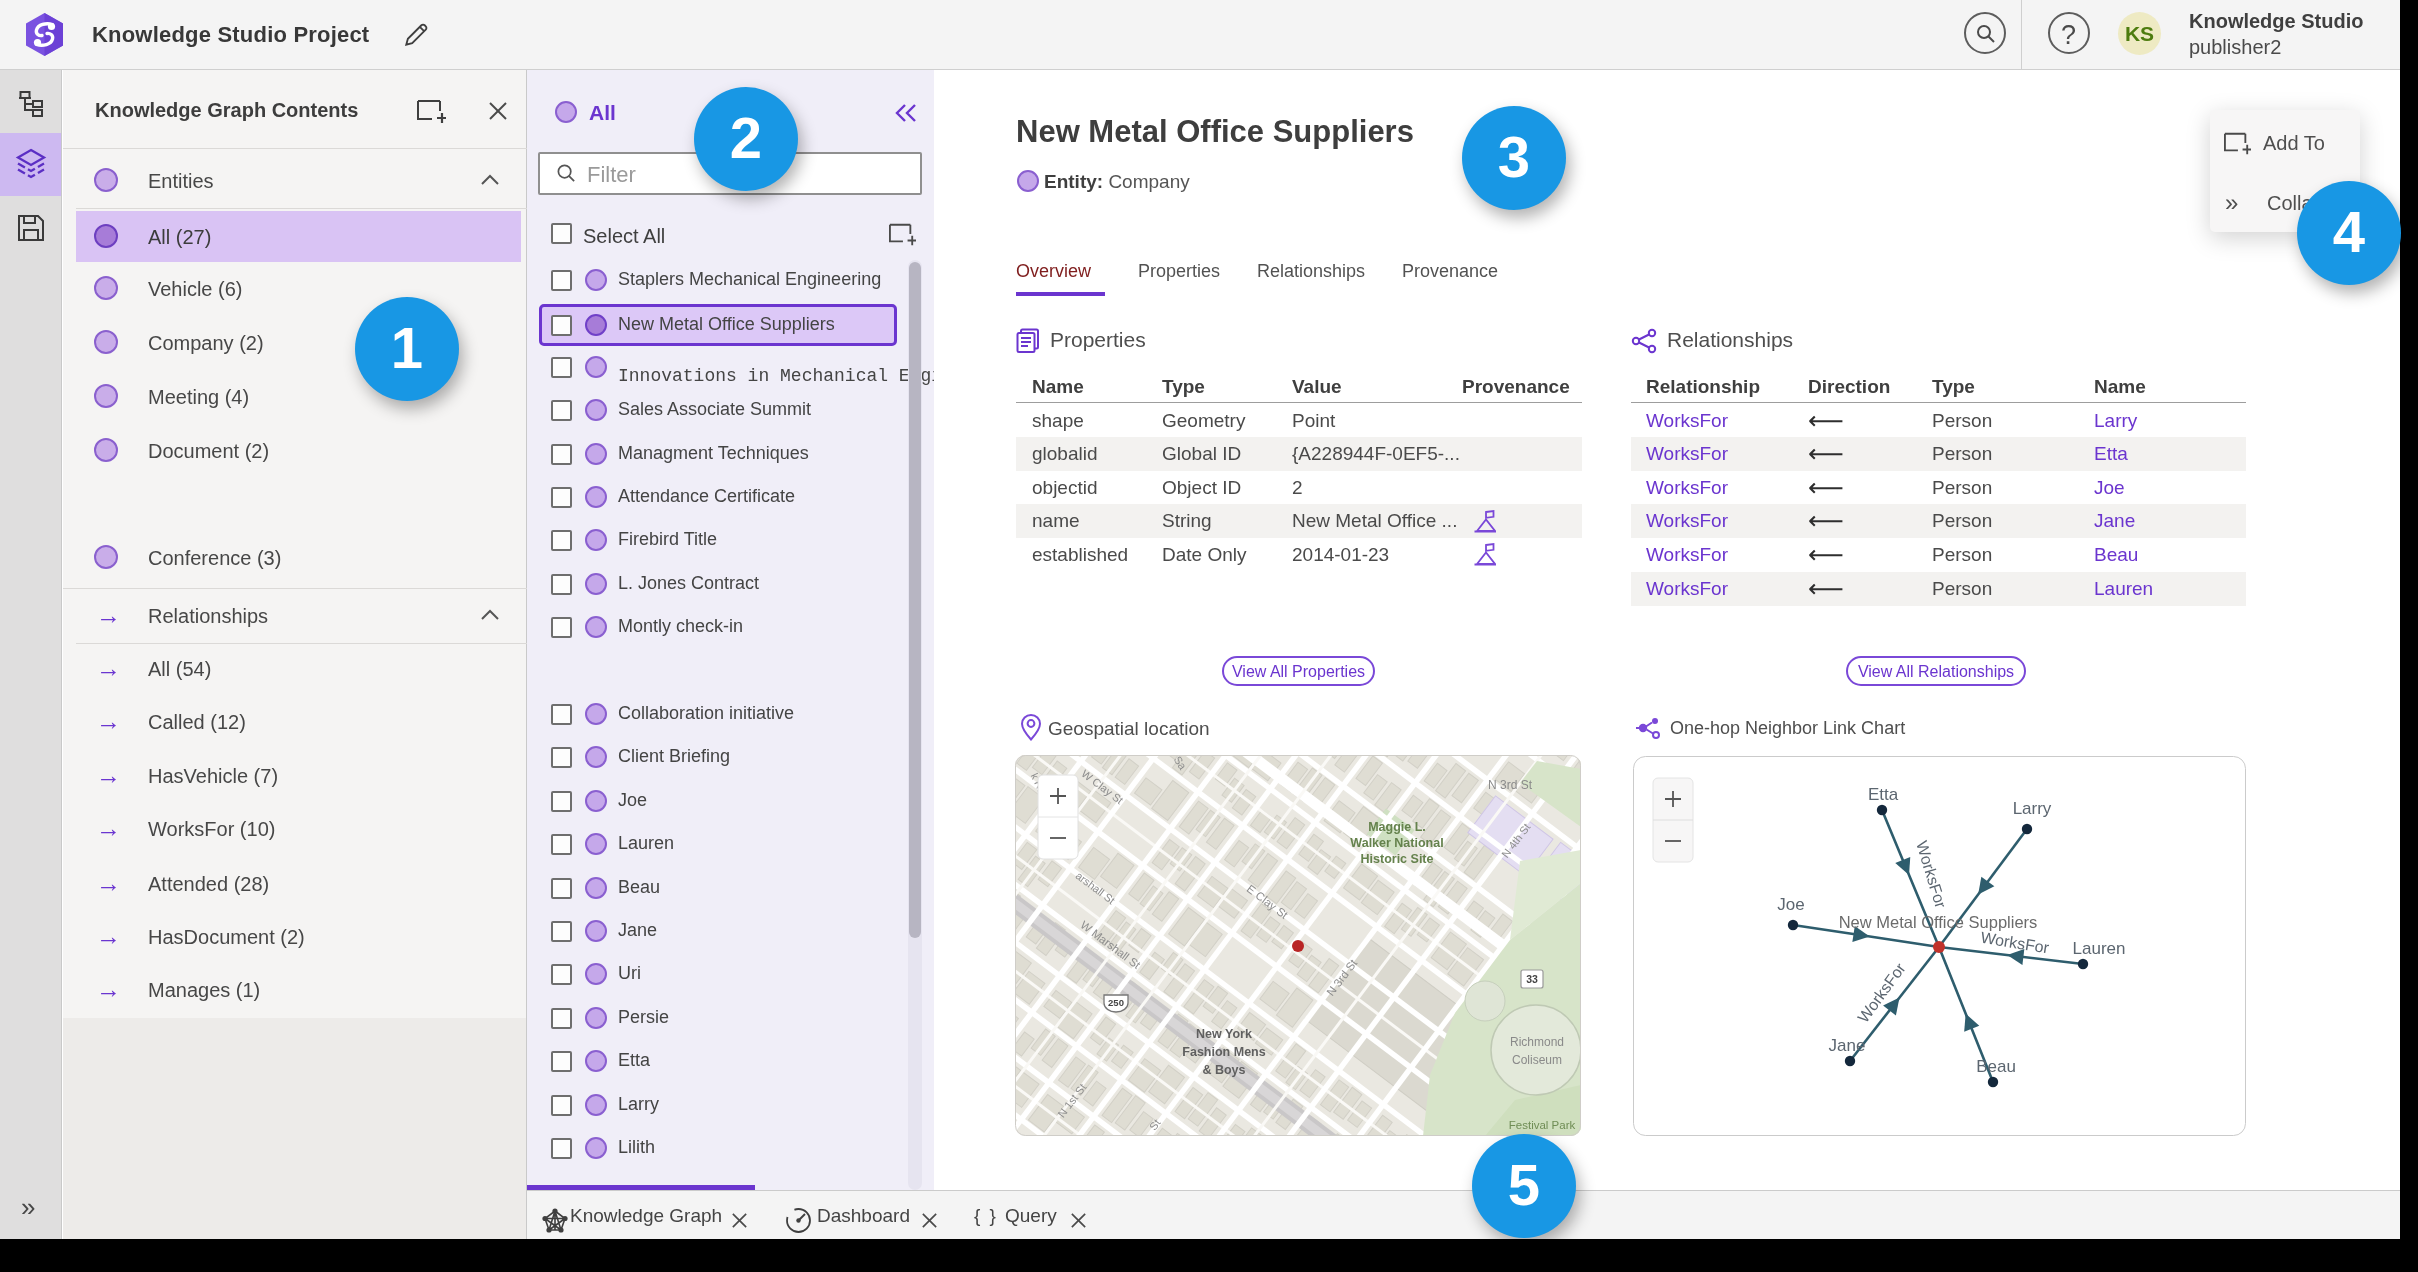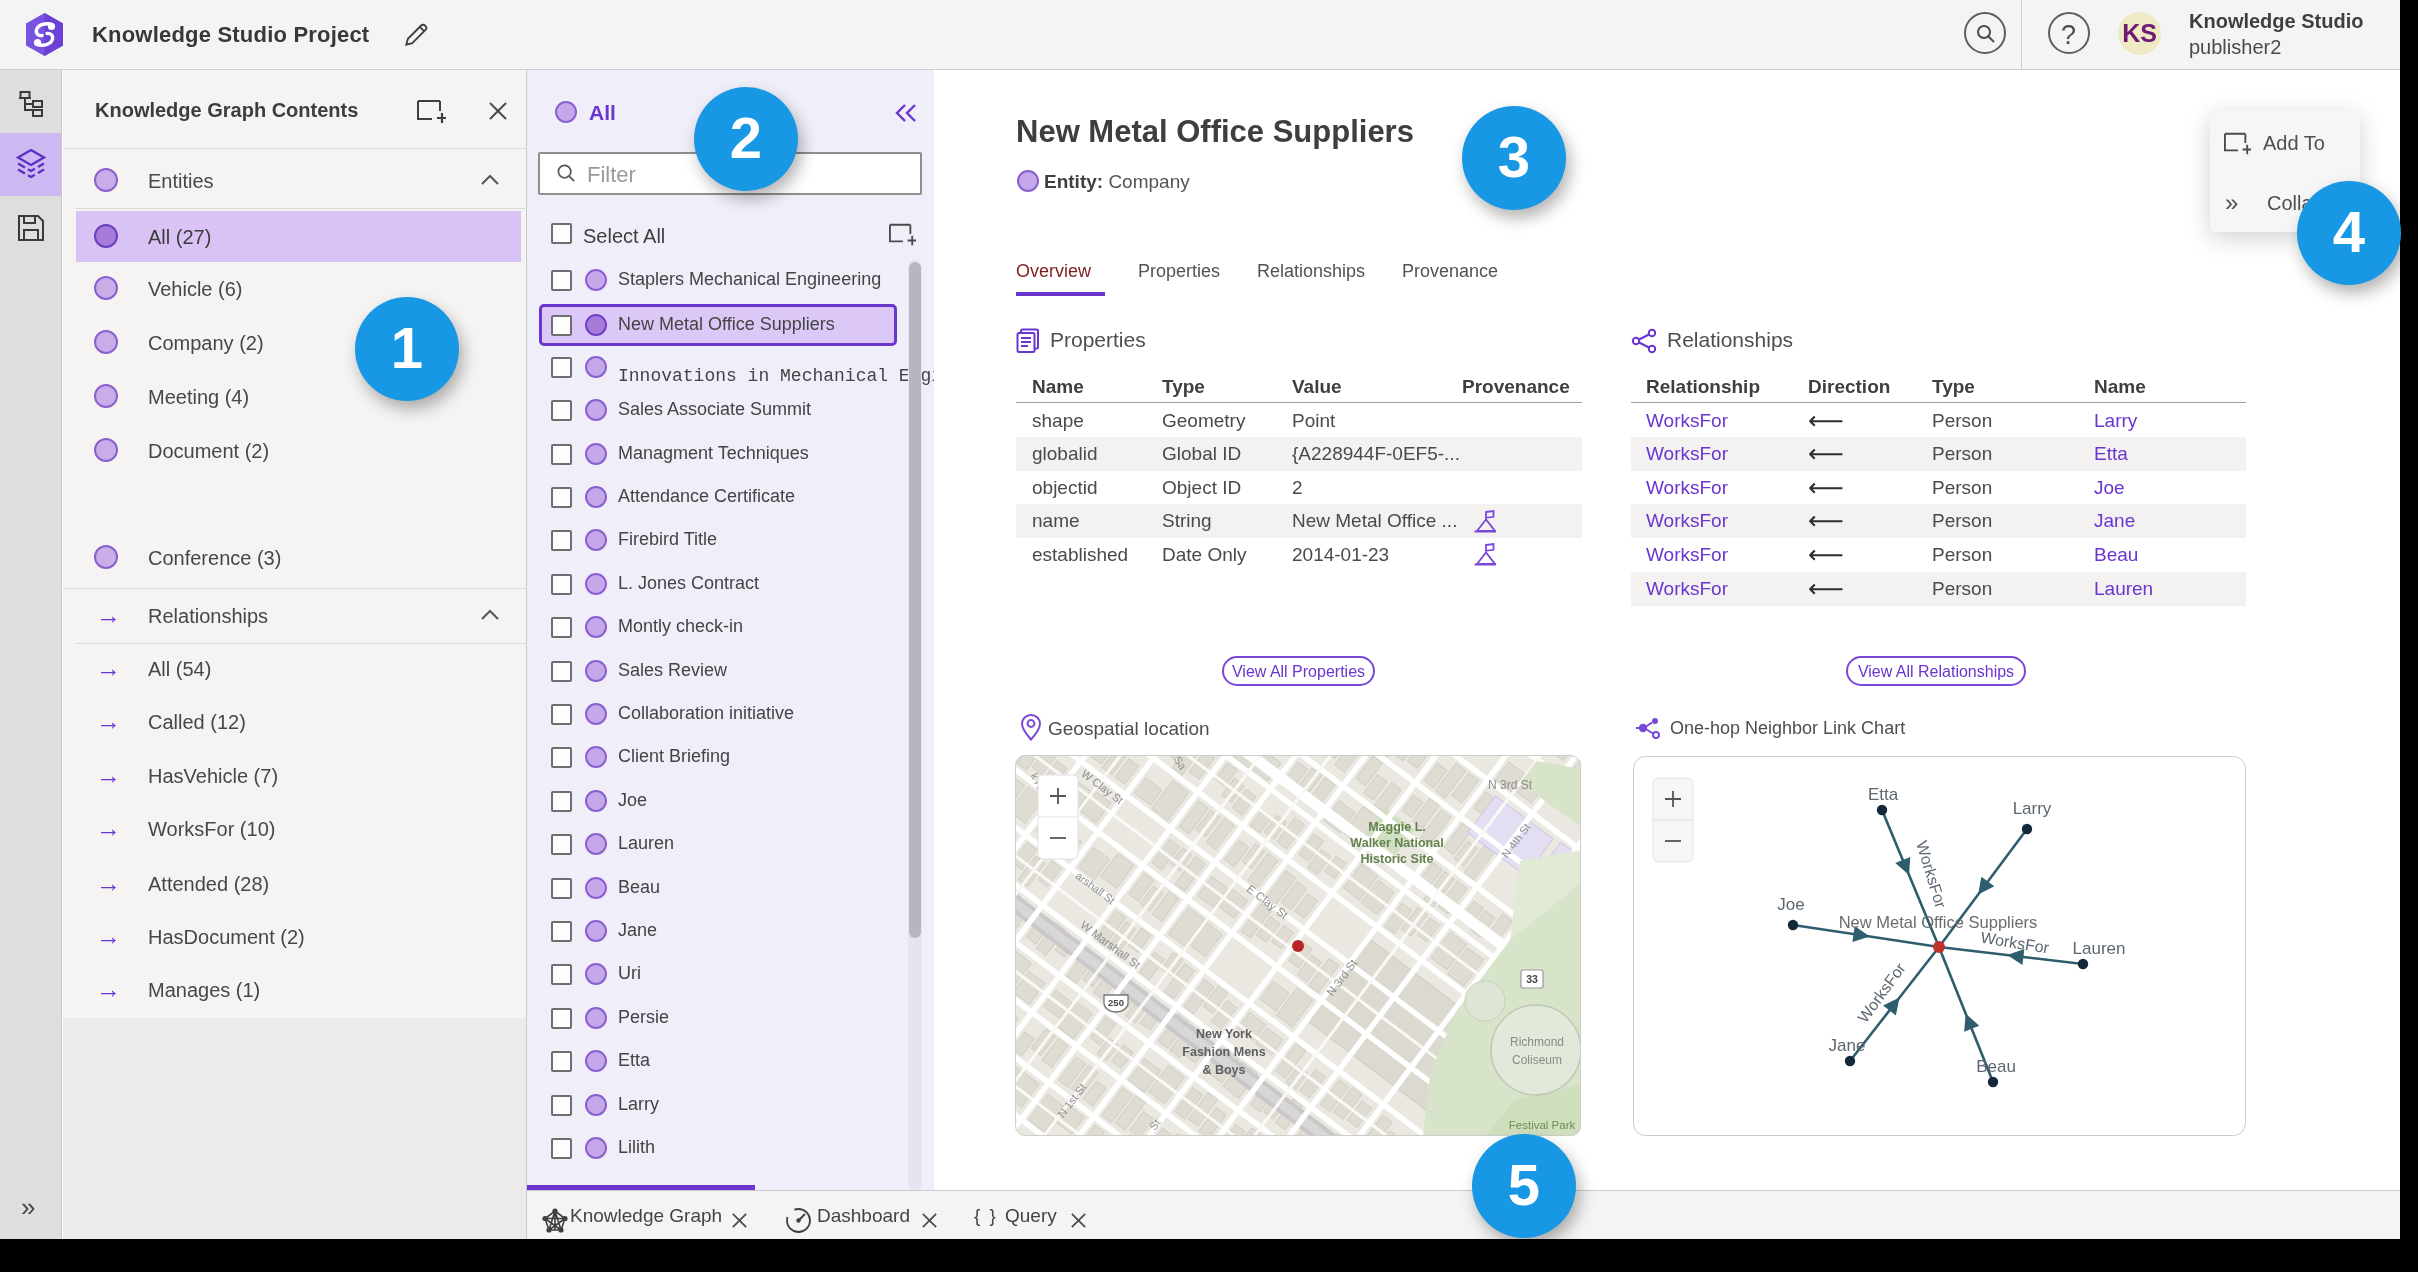--- a/index.html
+++ b/index.html
@@ -6,21 +6,21 @@
 html,body { width:2418px; height:1272px; overflow:hidden; background:#000; }
 body { font-family:"Liberation Sans", sans-serif; color:#4a4a4a; }
 .abs { position:absolute; }
 #app { position:absolute; left:0; top:0; width:2400px; height:1239px; background:#fff; overflow:hidden; }
 
 
 #header { position:absolute; left:0; top:0; width:2400px; height:70px; background:#f4f4f4; border-bottom:1px solid #cfcfcf; }
 #hdr-title { position:absolute; left:92px; top:22px; font-size:22px; font-weight:700; color:#383838; letter-spacing:0.2px; }
 #hdr-divider { position:absolute; left:2021px; top:0; width:1px; height:70px; background:#cfcfcf; }
 .hcirc { position:absolute; width:42px; height:42px; border:2px solid #5d5d5d; border-radius:50%; top:12px; }
-#avatar { position:absolute; left:2118px; top:12px; width:43px; height:43px; border-radius:50%; background:#eeeac3; text-align:center; line-height:43px; font-size:25px; font-weight:700; color:#701a75; }
+#avatar { position:absolute; left:2118px; top:12px; width:43px; height:43px; border-radius:50%; background:#eeeac3; text-align:center; line-height:43px; font-size:21px; font-weight:700; color:#4d7c0f; }
 #who1 { position:absolute; left:2189px; top:10px; font-size:20px; font-weight:700; color:#3f3f3f; }
 #who2 { position:absolute; left:2189px; top:36px; font-size:20px; color:#4a4a4a; }
 
 
 #sidebar { position:absolute; left:0; top:70px; width:62px; height:1169px; background:#dfdede; border-right:1px solid #c9c9c9; }
 #side-sel { position:absolute; left:0; top:63px; width:61px; height:63px; background:#cdb9f1; }
 #side-expand { position:absolute; left:21px; top:1122px; font-size:26px; color:#474747; }
 
 
 #p1 { position:absolute; left:63px; top:70px; width:464px; height:1169px; background:#f5f4f3; border-right:1px solid #c9c9c9; }
@@ -247,25 +247,20 @@
     </div>
     <div class="abs" style="left:0; top:494px; width:380px; height:43px;">
       <div class="ckbox" style="left:24px; top:10px;"></div>
       <div class="ecirc" style="left:58px; top:9px;"></div>
       <div class="p2label" style="top:9px; position:absolute;">L. Jones Contract</div>
     </div>
     <div class="abs" style="left:0; top:537px; width:380px; height:43px;">
       <div class="ckbox" style="left:24px; top:10px;"></div>
       <div class="ecirc" style="left:58px; top:9px;"></div>
       <div class="p2label" style="top:9px; position:absolute;">Montly check-in</div>
-    </div>
-    <div class="abs" style="left:0; top:581px; width:380px; height:43px;">
-      <div class="ckbox" style="left:24px; top:10px;"></div>
-      <div class="ecirc" style="left:58px; top:9px;"></div>
-      <div class="p2label" style="top:9px; position:absolute;">Sales Review</div>
     </div>
     <div class="abs" style="left:0; top:624px; width:380px; height:43px;">
       <div class="ckbox" style="left:24px; top:10px;"></div>
       <div class="ecirc" style="left:58px; top:9px;"></div>
       <div class="p2label" style="top:9px; position:absolute;">Collaboration initiative</div>
     </div>
     <div class="abs" style="left:0; top:667px; width:380px; height:43px;">
       <div class="ckbox" style="left:24px; top:10px;"></div>
       <div class="ecirc" style="left:58px; top:9px;"></div>
       <div class="p2label" style="top:9px; position:absolute;">Client Briefing</div>

